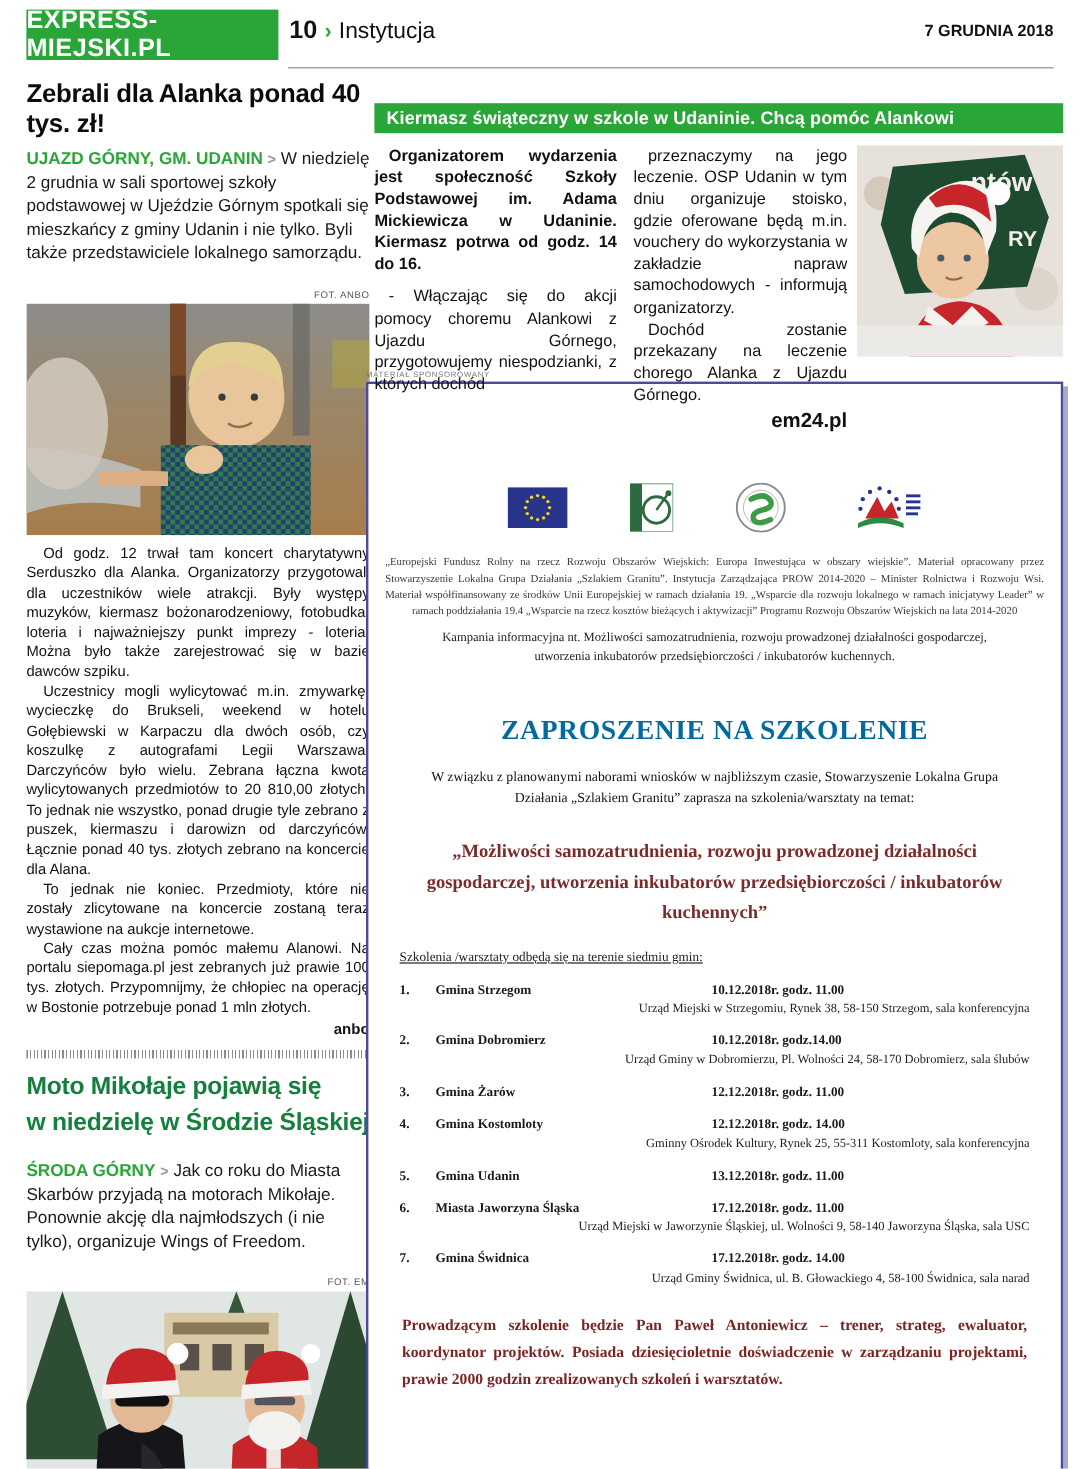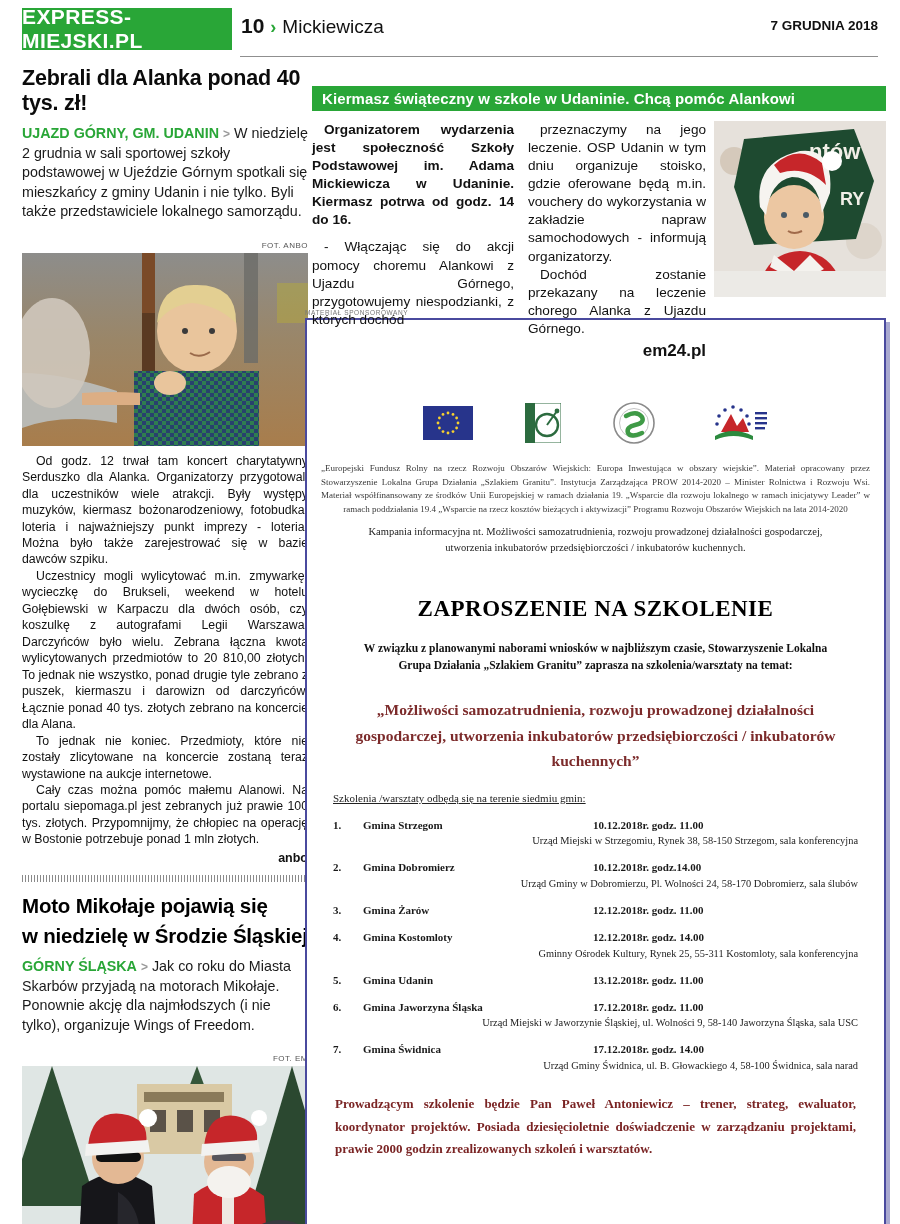--- a/index.html
+++ b/index.html
@@ -11,21 +11,21 @@
     color:#fff; font-weight:bold; font-size:21px; letter-spacing:0.4px; display:flex; align-items:center; justify-content:center; }
   .hdr-sec { position:absolute; left:241px; top:14px; font-size:19px; color:#111; white-space:nowrap; }
   .hdr-sec .pg { font-weight:bold; font-size:21px; }
   .hdr-sec .chev { color:#29a637; font-weight:bold; font-size:18px; margin:0 6px; }
   .hdr-date { position:absolute; right:22px; top:18px; font-size:13.5px; font-weight:bold; color:#111; }
   .hdr-rule { position:absolute; left:240px; right:22px; top:56px; height:1px; background:#8f8f8f; }
 
   
   .col-left { position:absolute; left:22px; top:66px; width:286px; }
   .col-left h1 { font-size:21.5px; line-height:1.15; color:#0b0b0b; letter-spacing:-0.2px; margin-bottom:9px; }
-  .col-left h2 { font-size:20.5px; line-height:1.45; color:#000000; letter-spacing:-0.2px; margin-bottom:7px; }
+  .col-left h2 { font-size:20.5px; line-height:1.45; color:#15803d; letter-spacing:-0.2px; margin-bottom:17px; }
   .lead { font-size:14.3px; line-height:1.36; color:#1a1a1a; text-align:left; margin-bottom:2px; }
   .lead .loc { color:#29a637; font-weight:bold; }
   .lead .mark { color:#9a9a9a; font-weight:bold; font-size:12px; }
   .credit { font-size:8px; color:#555; text-align:right; letter-spacing:0.5px; margin:19px 0 3px; }
   .photo { display:block; width:286px; }
   .body-txt { margin-top:7px; }
   .body-txt p { font-size:12.3px; line-height:1.34; text-align:justify; color:#111; text-indent:14px; }
   .sig { font-size:12.5px; font-weight:bold; text-align:right; margin:3px 0 0; color:#111; }
   .divider { height:7px; margin:10px 0 9px;
     background:repeating-linear-gradient(90deg,#8a8a8a 0 1px,transparent 1px 3px); }
@@ -43,42 +43,42 @@
   .kcol .gap { margin-top:9px; }
   .ksig { text-align:right; font-weight:bold; font-size:17px; margin-top:2px; }
   .kier-photo { position:absolute; right:0; top:10px; }
 
   .sponsor-label { font-size:6.5px; color:#777; letter-spacing:0.6px; margin:10px 0 2px 0; }
   .sponsor-box { width:581px; height:912px; border:2px solid #4a4a9e; background:#fff;
     box-shadow:4px 4px 0 #a9a9cf; font-family:"Liberation Serif", serif; }
   .logos { display:flex; justify-content:center; align-items:center; gap:52px; margin-top:82px; }
   .fine { margin:18px 14px 0; font-size:9px; line-height:1.5; color:#3a3a3a; text-align:justify; text-align-last:center; }
   .campaign { margin:8px 40px 0; font-size:10.5px; line-height:1.5; color:#222; text-align:center; }
-  .invite { margin-top:40px; text-align:center; font-size:23px; font-weight:bold; color:#000000; letter-spacing:0.5px; }
-  .intro { margin:18px 48px 0; font-size:11.5px; font-weight:bold; line-height:1.55; color:#111; text-align:center; }
+  .invite { margin-top:40px; text-align:center; font-size:23px; font-weight:bold; color:#0369a1; letter-spacing:0.5px; }
+  .intro { margin:18px 48px 0; font-size:11.5px; font-weight:normal; line-height:1.55; color:#111; text-align:center; }
   .topic { margin:22px 30px 0; font-size:15.5px; font-weight:bold; line-height:1.65; color:#7c2b2b; text-align:center; }
   .list-intro { margin:18px 0 0 26px; font-size:11px; color:#222; text-decoration:underline; }
   .sessions { margin:14px 26px 0 26px; }
   .session { margin-bottom:12px; }
   .s-row { display:flex; font-size:11px; font-weight:bold; color:#1a1a1a; line-height:1.4; }
   .s-num { width:30px; }
   .s-gmina { width:230px; }
   .s-dt { }
   .s-venue { font-size:10.4px; color:#222; line-height:1.45;text-align:right; }
   .trainer { margin:20px 28px 0; font-size:13px; font-weight:bold; line-height:1.75; color:#7a2424;
     text-align:justify; text-align-last:left; }
 </style>
 </head>
 <body>
 
 <div class="page">
 
   <div class="hdr-logo">EXPRESS-MIEJSKI.PL</div>
   <div class="hdr-sec">
-    <span class="pg">10</span><span class="chev">›</span><span>Mickiewicza</span>
+    <span class="pg">10</span><span class="chev">›</span><span>Instytucja</span>
   </div>
   <div class="hdr-date">7 GRUDNIA 2018</div>
   <div class="hdr-rule"></div>
 
   <div class="col-left">
     <h1>Zebrali dla Alanka ponad 40 tys. zł!</h1>
     <p class="lead">
       <span class="loc">UJAZD GÓRNY, GM. UDANIN</span>
       <span class="mark">&gt;</span>
       <span>W niedzielę 2 grudnia w sali sportowej szkoły podstawowej w Ujeździe Górnym spotkali się mieszkańcy z gminy Udanin i nie tylko. Byli także przedstawiciele lokalnego samorządu.</span>
@@ -123,21 +123,21 @@
     </div>
     <div class="sig">anbo</div>
 
     <div class="divider"></div>
 
     <h2>
       <span>Moto Mikołaje pojawią się</span><br>
       <span>w niedzielę w Środzie Śląskiej</span>
     </h2>
     <p class="lead">
-      <span class="loc">GÓRNY ŚLĄSKA</span>
+      <span class="loc">ŚRODA GÓRNY</span>
       <span class="mark">&gt;</span>
       <span>Jak co roku do Miasta Skarbów przyjadą na motorach Mikołaje. Ponownie akcję dla najmłodszych (i nie tylko), organizuje Wings of Freedom.</span>
     </p>
     <div class="credit">FOT. EM</div>
 
     <svg class="photo" viewBox="0 0 286 216" width="286" height="216">
       <rect width="286" height="216" fill="#dfe6e4"></rect>
       <polygon points="30,0 75,140 -15,140" fill="#2e4e33"></polygon>
       <polygon points="270,0 320,170 220,170" fill="#2b4830"></polygon>
       <polygon points="175,0 205,80 145,80" fill="#35573a"></polygon>
@@ -300,21 +300,21 @@
         <div class="session">
           <div class="s-row">
               <span class="s-num">5.</span>
               <span class="s-gmina">Gmina Udanin</span>
               <span class="s-dt">13.12.2018r.  godz. 11.00</span>
             </div>
         </div>
         <div class="session">
           <div class="s-row">
               <span class="s-num">6.</span>
-              <span class="s-gmina">Gmina Jaworzyna Śląska</span>
+              <span class="s-gmina">Miasta Jaworzyna Śląska</span>
               <span class="s-dt">17.12.2018r. godz. 11.00</span>
             </div>
           <div class="s-venue">Urząd Miejski w Jaworzynie Śląskiej, ul. Wolności 9, 58-140 Jaworzyna Śląska,  sala USC</div>
         </div>
         <div class="session">
           <div class="s-row">
               <span class="s-num">7.</span>
               <span class="s-gmina">Gmina Świdnica</span>
               <span class="s-dt">17.12.2018r.  godz. 14.00</span>
             </div>

